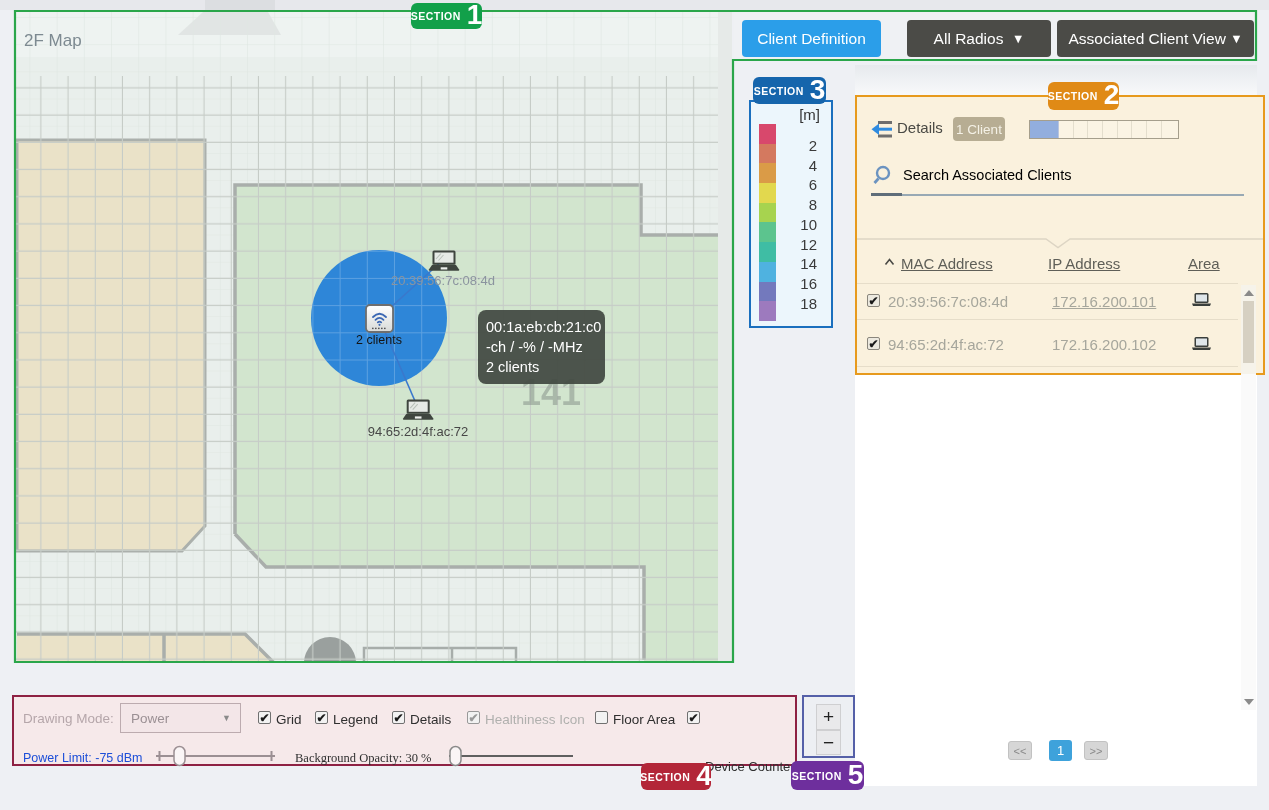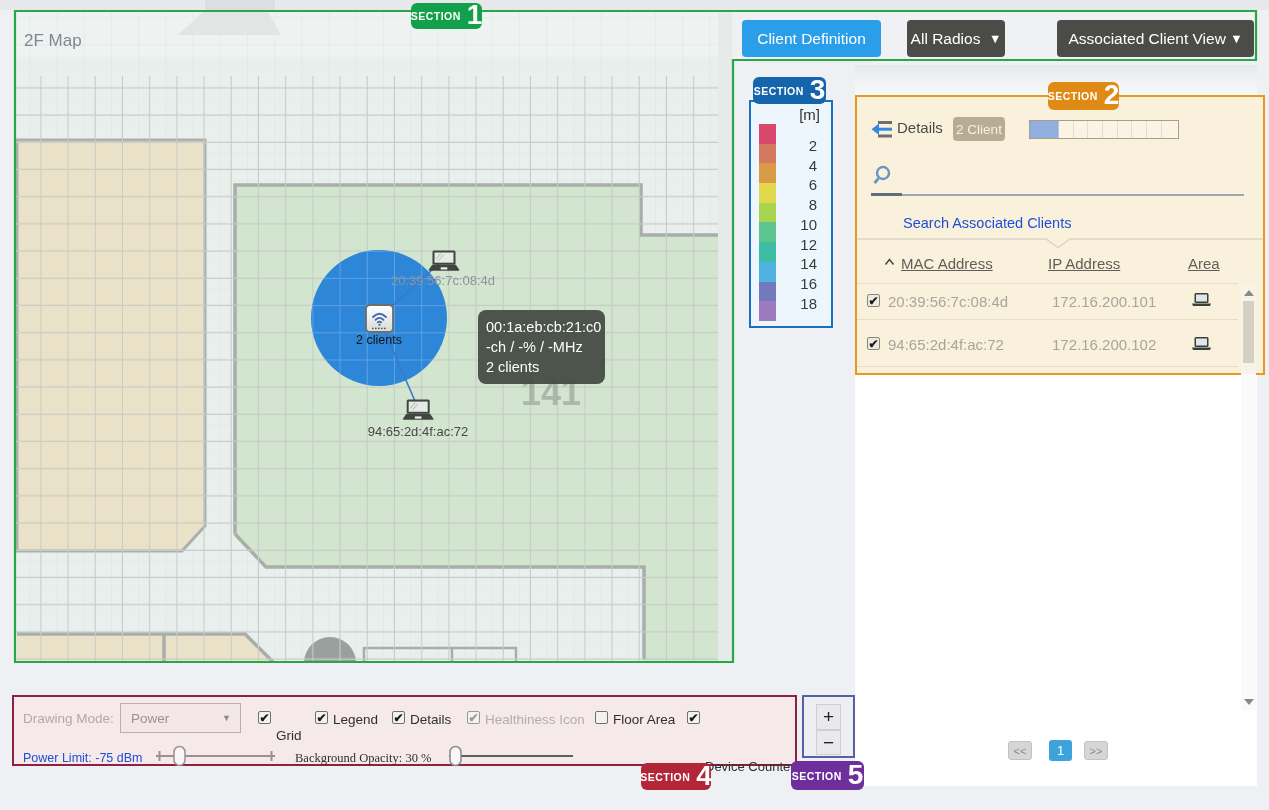--- a/index.html
+++ b/index.html
@@ -115,21 +115,21 @@
 <div class="abs" style="left:8px;top:19px;font-size:17px;color:#7d8a91;">2F Map</div>
 </div>
 
 <svg class="abs" style="left:0;top:0;z-index:11;pointer-events:none;" width="1269" height="810" viewBox="0 0 1269 810">
   <path d="M15,662 L15,11 L1256,11 L1256,60 L733,60 L733,662 Z" fill="none" stroke="#2aa64a" stroke-width="2.2"></path>
 </svg>
 
 <div class="abs" style="left:478px;top:310px;width:127px;height:74px;background:rgba(66,73,66,0.93);border-radius:8px;color:#fff;font-size:14.5px;padding:8px 8px 0;line-height:19.8px;z-index:20;">00:1a:eb:cb:21:c0<br>-ch / -% / -MHz<br>2 clients</div>
 
 <div class="topbtn" style="left:742px;width:139px;background:#2b9ee9;">Client Definition</div>
-<div class="topbtn dark" style="left:907px;width:98px;text-align:center;">All Radios&nbsp;&nbsp;<span style="font-size:12.5px;">▼</span></div>
+<div class="topbtn dark" style="left:907px;width:144px;text-align:center;">All Radios&nbsp;&nbsp;<span style="font-size:12.5px;">▼</span></div>
 <div class="topbtn dark" style="left:1057px;width:197px;">Associated Client View&nbsp;<span style="font-size:12.5px;">▼</span></div>
 
 <div class="abs" style="left:749px;top:100px;width:84px;height:228px;border:2px solid #1a6fbe;background:#ecf6fc;z-index:15;">
   <div class="abs" style="right:11px;top:4px;font-size:15px;color:#333;">[m]</div>
   <div class="abs" style="left:8px;top:22px;width:17px;">
     <div style="height:19.7px;background:#d8486c"></div>
     <div style="height:19.7px;background:#d4795f"></div>
     <div style="height:19.7px;background:#da9b47"></div>
     <div style="height:19.7px;background:#e2d84e"></div>
     <div style="height:19.7px;background:#a7d34f"></div>
@@ -148,59 +148,59 @@
 
 <div class="abs" style="left:855px;top:95px;width:410px;height:280px;border:2px solid #e79a1d;background:#faf1dd;z-index:14;">
 
   <svg class="abs" style="left:14px;top:24px;" width="22" height="17" viewBox="0 0 22 17">
     <rect x="7" y="0" width="14" height="3" fill="#6e6e6e"></rect>
     <rect x="7" y="13.5" width="14" height="3" fill="#6e6e6e"></rect>
     <line x1="5" y1="8.2" x2="21" y2="8.2" stroke="#2e8be0" stroke-width="3"></line>
     <path d="M8,2.5 L0.5,8.2 L8,14 Z" fill="#2e8be0"></path>
   </svg>
   <div class="abs" style="left:40px;top:22px;font-size:15px;color:#4a4a45;">Details</div>
-  <div class="abs" style="left:96px;top:20px;width:52px;height:24px;background:#b7ad93;border-radius:4px;color:#f4f1e6;font-size:13.5px;display:flex;align-items:center;justify-content:center;">2 Client</div>
+  <div class="abs" style="left:96px;top:20px;width:52px;height:24px;background:#b7ad93;border-radius:4px;color:#f4f1e6;font-size:13.5px;display:flex;align-items:center;justify-content:center;">1 Client</div>
 
   <div class="abs" style="left:172px;top:23px;width:150px;height:19px;border:1.5px solid #a59e8c;background:#fbf4e4;display:flex;">
     <div style="width:29px;border-right:1px solid #b9c4dd;background:#92aede;"></div>
     <div style="width:14.7px;border-right:1px solid #e4decd;"></div>
     <div style="width:14.7px;border-right:1px solid #e4decd;"></div>
     <div style="width:14.7px;border-right:1px solid #e4decd;"></div>
     <div style="width:14.7px;border-right:1px solid #e4decd;"></div>
     <div style="width:14.7px;border-right:1px solid #e4decd;"></div>
     <div style="width:14.7px;border-right:1px solid #e4decd;"></div>
     <div style="width:14.7px;border-right:1px solid #e4decd;"></div>
     <div style="width:14.7px;"></div>
   </div>
 
   <svg class="abs" style="left:15px;top:68px;" width="20" height="20" viewBox="0 0 20 20">
     <circle cx="11" cy="8" r="6" fill="none" stroke="#6b93c0" stroke-width="2.4"></circle>
     <line x1="6.5" y1="13.5" x2="2.5" y2="18" stroke="#6b93c0" stroke-width="2.8"></line>
   </svg>
-  <div class="abs" style="left:46px;top:70px;font-size:14.5px;color:#1d4ed8;margin-top:48px;">Search Associated Clients</div>
+  <div class="abs" style="left:46px;top:70px;font-size:14.5px;color:#000000;">Search Associated Clients</div>
   <div class="abs" style="left:14px;top:96px;width:31px;height:3px;background:#5f6d79;"></div>
   <div class="abs" style="left:45px;top:96.5px;width:342px;height:2px;background:#98a9b4;"></div>
 
   <svg class="abs" style="left:0;top:140px;" width="406" height="12" viewBox="0 0 406 12">
     <path d="M0,2 H189 L201,10.5 L213,2 H406" fill="none" stroke="#ddd5c4" stroke-width="1.5"></path>
   </svg>
 
   <svg class="abs" style="left:27px;top:161px;" width="11" height="8" viewBox="0 0 11 8">
       <polyline points="1.5,6.5 5.5,1.5 9.5,6.5" fill="none" stroke="#4a4a45" stroke-width="1.6"></polyline>
     </svg>
   <div class="abs" style="left:44px;top:158px;font-size:15px;color:#5f5f58;text-decoration:underline;">MAC Address</div>
   <div class="abs" style="left:191px;top:158px;font-size:15px;color:#5f5f58;text-decoration:underline;">IP Address</div>
   <div class="abs" style="left:331px;top:158px;font-size:15px;color:#5f5f58;text-decoration:underline;">Area</div>
 
   <div class="abs" style="left:0;top:186px;width:381px;height:1px;background:#e6ddc9;"></div>
   <div class="abs" style="left:0;top:221.5px;width:381px;height:1px;background:#e6ddc9;"></div>
   <div class="abs" style="left:0;top:268.5px;width:381px;height:1px;background:#e6ddc9;"></div>
   <div class="cb" style="left:10px;top:197px;background:#ece9df;border-color:#8a867c;">✔</div>
   <div class="abs" style="left:31px;top:196px;font-size:15px;color:#a6a69c;">20:39:56:7c:08:4d</div>
-  <div class="abs" style="left:195px;top:196px;font-size:15px;color:#a6a69c;">172.16.200.101</div>
+  <div class="abs" style="left:195px;top:196px;font-size:15px;color:#a6a69c;text-decoration:underline;">172.16.200.101</div>
   <svg class="abs" style="left:335px;top:196px;" width="19" height="14" viewBox="0 0 19 14">
     <rect x="2.5" y="0" width="14" height="10" rx="1.5" fill="#3a3f3c"></rect>
     <rect x="4" y="1.5" width="11" height="7" fill="#dfe6ea"></rect>
     <path d="M0,10.5 H19 L18,13 H1 Z" fill="#3a3f3c"></path>
   </svg>
   <div class="cb" style="left:10px;top:240px;background:#ece9df;border-color:#8a867c;">✔</div>
   <div class="abs" style="left:31px;top:239px;font-size:15px;color:#a6a69c;">94:65:2d:4f:ac:72</div>
   <div class="abs" style="left:195px;top:239px;font-size:15px;color:#a6a69c;">172.16.200.102</div>
   <svg class="abs" style="left:335px;top:240px;" width="19" height="14" viewBox="0 0 19 14">
     <rect x="2.5" y="0" width="14" height="10" rx="1.5" fill="#3a3f3c"></rect>
@@ -220,21 +220,21 @@
 <div class="abs" style="left:1049px;top:740px;width:23px;height:21px;background:#3ea2db;border-radius:3px;color:#fff;font-size:13px;display:flex;align-items:center;justify-content:center;z-index:16;">1</div>
 <div class="abs" style="left:1084px;top:741px;width:24px;height:19px;background:#d6d6d6;border:1px solid #c2c2c2;border-radius:3px;color:#8a8a8a;font-size:11px;display:flex;align-items:center;justify-content:center;z-index:16;">&gt;&gt;</div>
 
 <div class="abs" style="left:12px;top:695px;width:785px;height:71px;border:2px solid #8e2143;background:#f6e9ea;z-index:10;">
   <div class="abs" style="left:9px;top:14px;font-size:13.5px;color:#b5a6aa;">Drawing Mode:</div>
   <div class="abs" style="left:106px;top:6px;width:121px;height:30px;background:#f3e6e8;border:1px solid #bcabaf;">
     <div class="abs" style="left:10px;top:7px;font-size:13.5px;color:#9b9094;">Power</div>
     <div class="abs" style="right:9px;top:9px;font-size:9px;color:#8a8a8a;">▼</div>
   </div>
   <div class="cb" style="left:244px;top:14px;">✔</div>
-    <div class="cblabel" style="left:262px;margin-top:16px;">Grid</div>
+    <div class="cblabel" style="left:262px;">Grid</div>
   <div class="cb" style="left:301px;top:14px;">✔</div>
     <div class="cblabel" style="left:319px;">Legend</div>
   <div class="cb" style="left:378px;top:14px;">✔</div>
     <div class="cblabel" style="left:396px;">Details</div>
   <div class="cb gray" style="left:453px;top:14px;">✔</div>
     <div class="cblabel" style="left:471px;color:#b0b0ae;">Healthiness Icon</div>
   <div class="cb" style="left:581px;top:14px;"></div>
     <div class="cblabel" style="left:599px;">Floor Area</div>
   <div class="cb" style="left:673px;top:14px;">✔</div>
     <div class="cblabel" style="left:691px;font-size:13px;margin-top:47px;">Device Counter</div>

